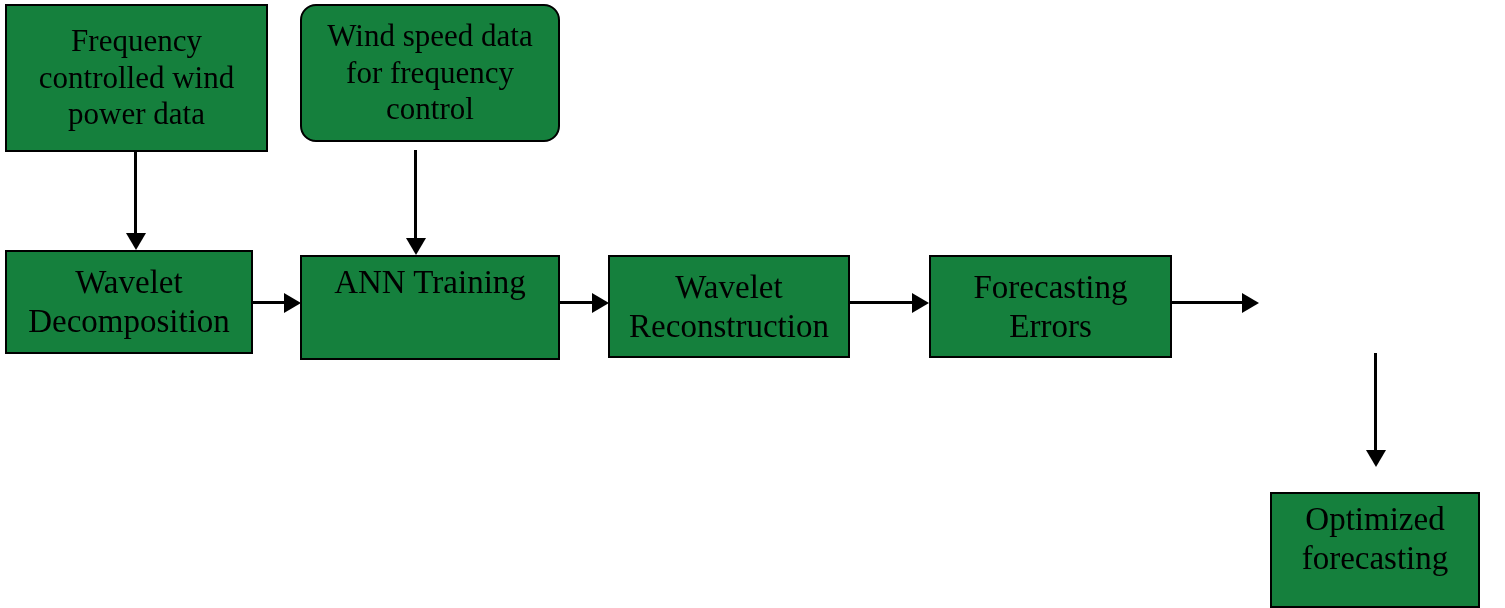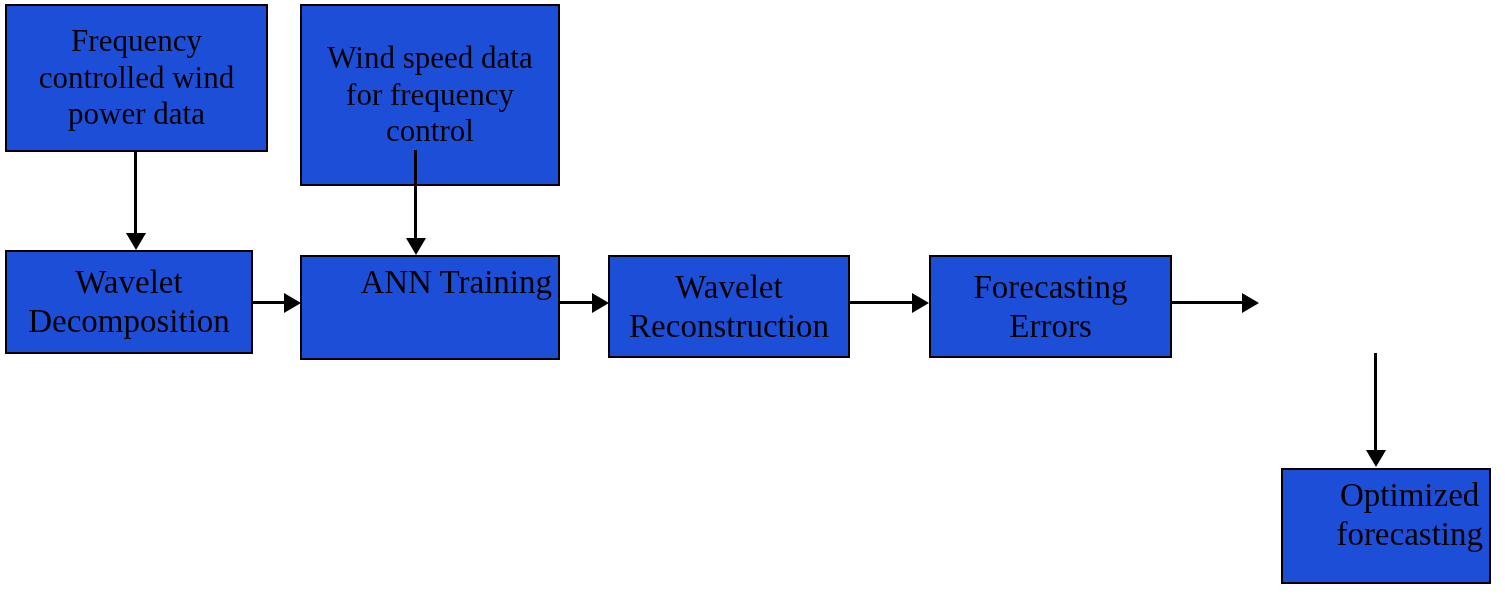--- a/index.html
+++ b/index.html
@@ -16,34 +16,34 @@
     position: relative;
     width: 1505px;
     height: 608px;
     background: #ffffff;
     overflow: hidden;
   }
   .node {
     position: absolute;
     box-sizing: border-box;
     border: 2px solid #000000;
-    background: #1d4ed8;
+    background: #15803d;
     display: flex;
     justify-content: center;
     text-align: center;
     line-height: 1.18;
     color: #000000;
   }
   .node .node-label {
     display: block;
     white-space: pre-line;
     padding: 0 6px;
   }
   
-  .align-top    { align-items: flex-start; justify-content: flex-end; }
+  .align-top    { align-items: flex-start; }
   .align-top .node-label    { padding-top: 6px; }
   .align-center { align-items: center; }
 
   
   .t-src  { font-size: 31px; }
   .t-proc { font-size: 33px; }
 
   
   .edge {
     position: absolute;
@@ -79,21 +79,21 @@
 <body>
 
 <div id="canvas">
 
   <div class="node t-src align-center" style="left:5px; top:4px; width:263px; height:148px;">
     <span class="node-label">Frequency
 controlled wind
 power data</span>
   </div>
 
-  <div class="node t-src align-center" style="left:300px; top:4px; width:260px; height:182px;">
+  <div class="node t-src align-center" style="left:300px; top:4px; width:260px; height:138px;border-radius:16px;">
     <span class="node-label">Wind speed data
 for frequency
 control</span>
   </div>
 
   <div class="node t-proc align-center" style="left:5px; top:250px; width:248px; height:104px;">
     <span class="node-label">Wavelet
 Decomposition</span>
   </div>
 
@@ -105,21 +105,21 @@
     <span class="node-label">Wavelet
 Reconstruction</span>
   </div>
 
   <div class="node t-proc align-center" style="left:929px; top:255px; width:243px; height:103px;">
     <span class="node-label">Forecasting
 Errors</span>
   </div>
 
 
-  <div class="node t-proc align-top" style="left:1270px; top:468px; width:210px; height:116px;margin-left:11px;">
+  <div class="node t-proc align-top" style="left:1270px; top:492px; width:210px; height:116px;">
     <span class="node-label">Optimized
 forecasting</span>
   </div>
 
   <div class="edge">
     <div class="edge-line-v" style="left:134px; top:152px; height:82px;"></div>
     <div class="arrowhead-down" style="left:126px; top:233px;"></div>
   </div>
 
   <div class="edge">

